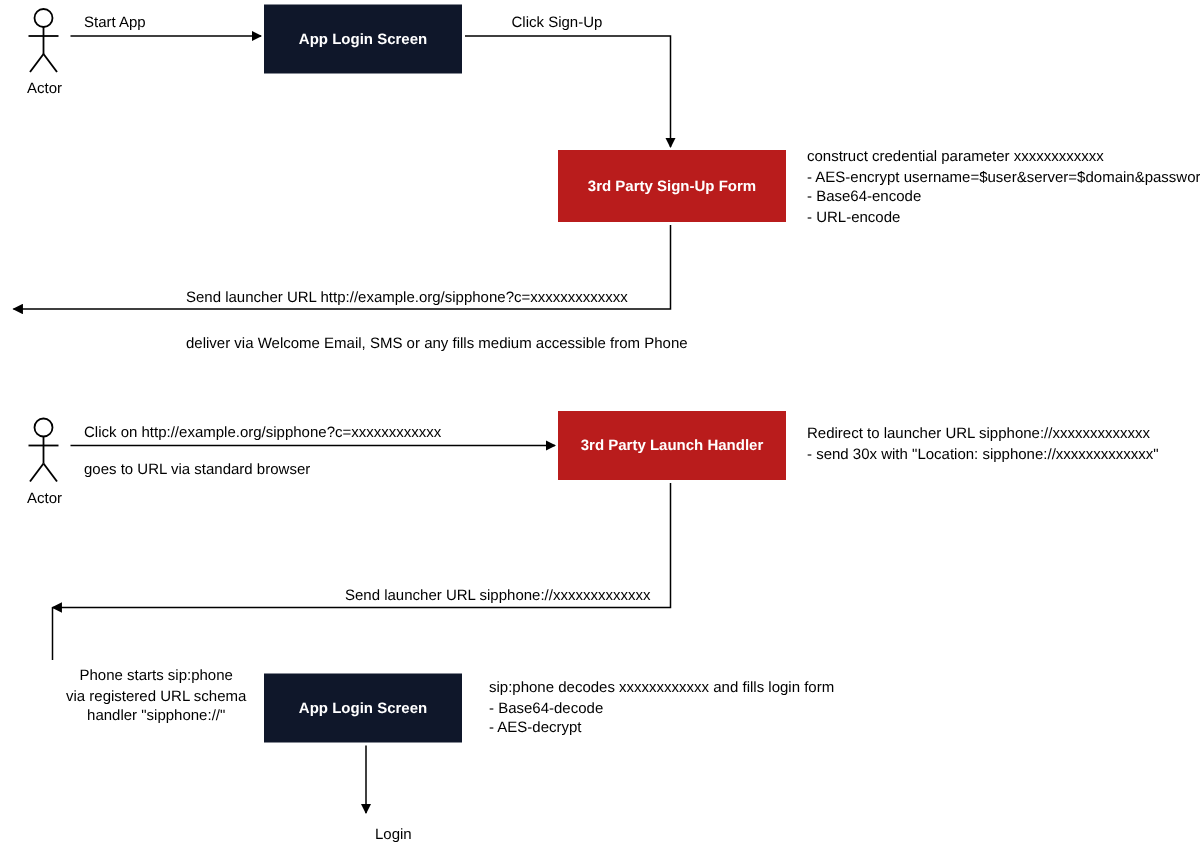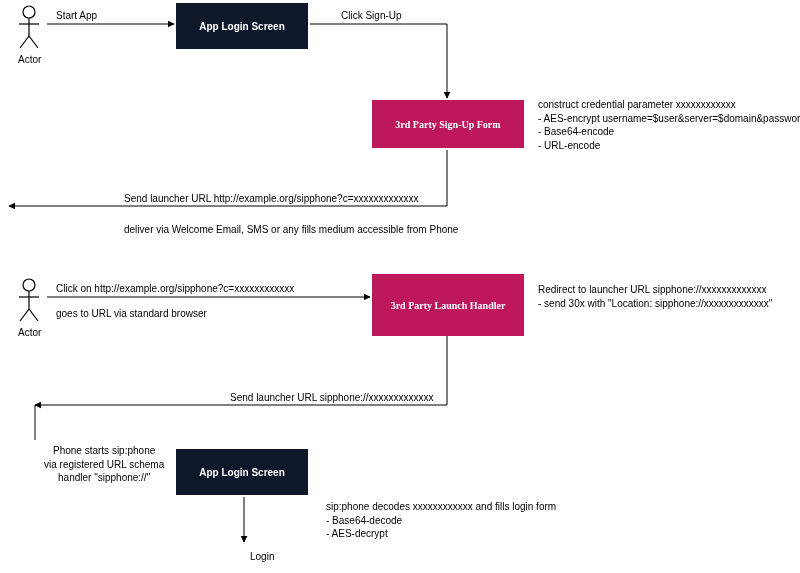--- a/index.html
+++ b/index.html
@@ -19,21 +19,21 @@
     position: absolute;
     display: flex;
     align-items: center;
     justify-content: center;
     text-align: center;
     font-weight: bold;
     color: #fff;
     padding: 4px;
   }
   .green { background: #0f172a; }
-  .blue  { background: #be185d; font-family: Liberation Serif, serif; }
+  .blue  { background: #b91c1c; }
   .label {
     position: absolute;
     font-size: 10px;
     color: #000;
     white-space: pre;
     line-height: 1.35;
   }
   svg.overlay {
     position: absolute;
     top: 0; left: 0;
@@ -86,21 +86,21 @@
 <div class="label" style="left:18px; top:326px;">Actor</div>
 
 <div class="box green" style="left:176px; top:3px; width:132px; height:46px;">
   <span>App Login Screen</span>
 </div>
 
 <div class="box blue" style="left:372px; top:100px; width:152px; height:48px;">
   <span>3rd Party Sign-Up Form</span>
 </div>
 
-<div class="box blue" style="left:372px; top:274px; width:152px; height:62px;">
+<div class="box blue" style="left:372px; top:274px; width:152px; height:46px;">
   <span>3rd Party Launch Handler</span>
 </div>
 
 <div class="box green" style="left:176px; top:449px; width:132px; height:46px;">
   <span>App Login Screen</span>
 </div>
 
 <div class="label" style="left:56px; top:9px;">Start App</div>
 <div class="label" style="left:341px; top:9px;">Click Sign-Up</div>
 <div class="label" style="left:538px; top:98px;">construct credential parameter xxxxxxxxxxxx
@@ -110,16 +110,16 @@
 <div class="label" style="left:124px; top:192px;">Send launcher URL http://example.org/sipphone?c=xxxxxxxxxxxxx</div>
 <div class="label" style="left:124px; top:223px;">deliver via Welcome Email, SMS or any fills medium accessible from Phone</div>
 <div class="label" style="left:56px; top:282px;">Click on http://example.org/sipphone?c=xxxxxxxxxxxx</div>
 <div class="label" style="left:56px; top:307px;">goes to URL via standard browser</div>
 <div class="label" style="left:538px; top:283px;">Redirect to launcher URL sipphone://xxxxxxxxxxxxx
 - send 30x with "Location: sipphone://xxxxxxxxxxxxx"</div>
 <div class="label" style="left:230px; top:391px;">Send launcher URL sipphone://xxxxxxxxxxxxx</div>
 <div class="label" style="left:44px; top:444px;text-align:center;">Phone starts sip:phone
 via registered URL schema
 handler "sipphone://"</div>
-<div class="label" style="left:326px; top:452px;margin-top:48px;">sip:phone decodes xxxxxxxxxxxx and fills login form
+<div class="label" style="left:326px; top:452px;">sip:phone decodes xxxxxxxxxxxx and fills login form
 - Base64-decode
 - AES-decrypt</div>
 <div class="label" style="left:223px; top:550px;margin-left:27px;">Login</div>
 
 </body></html>

